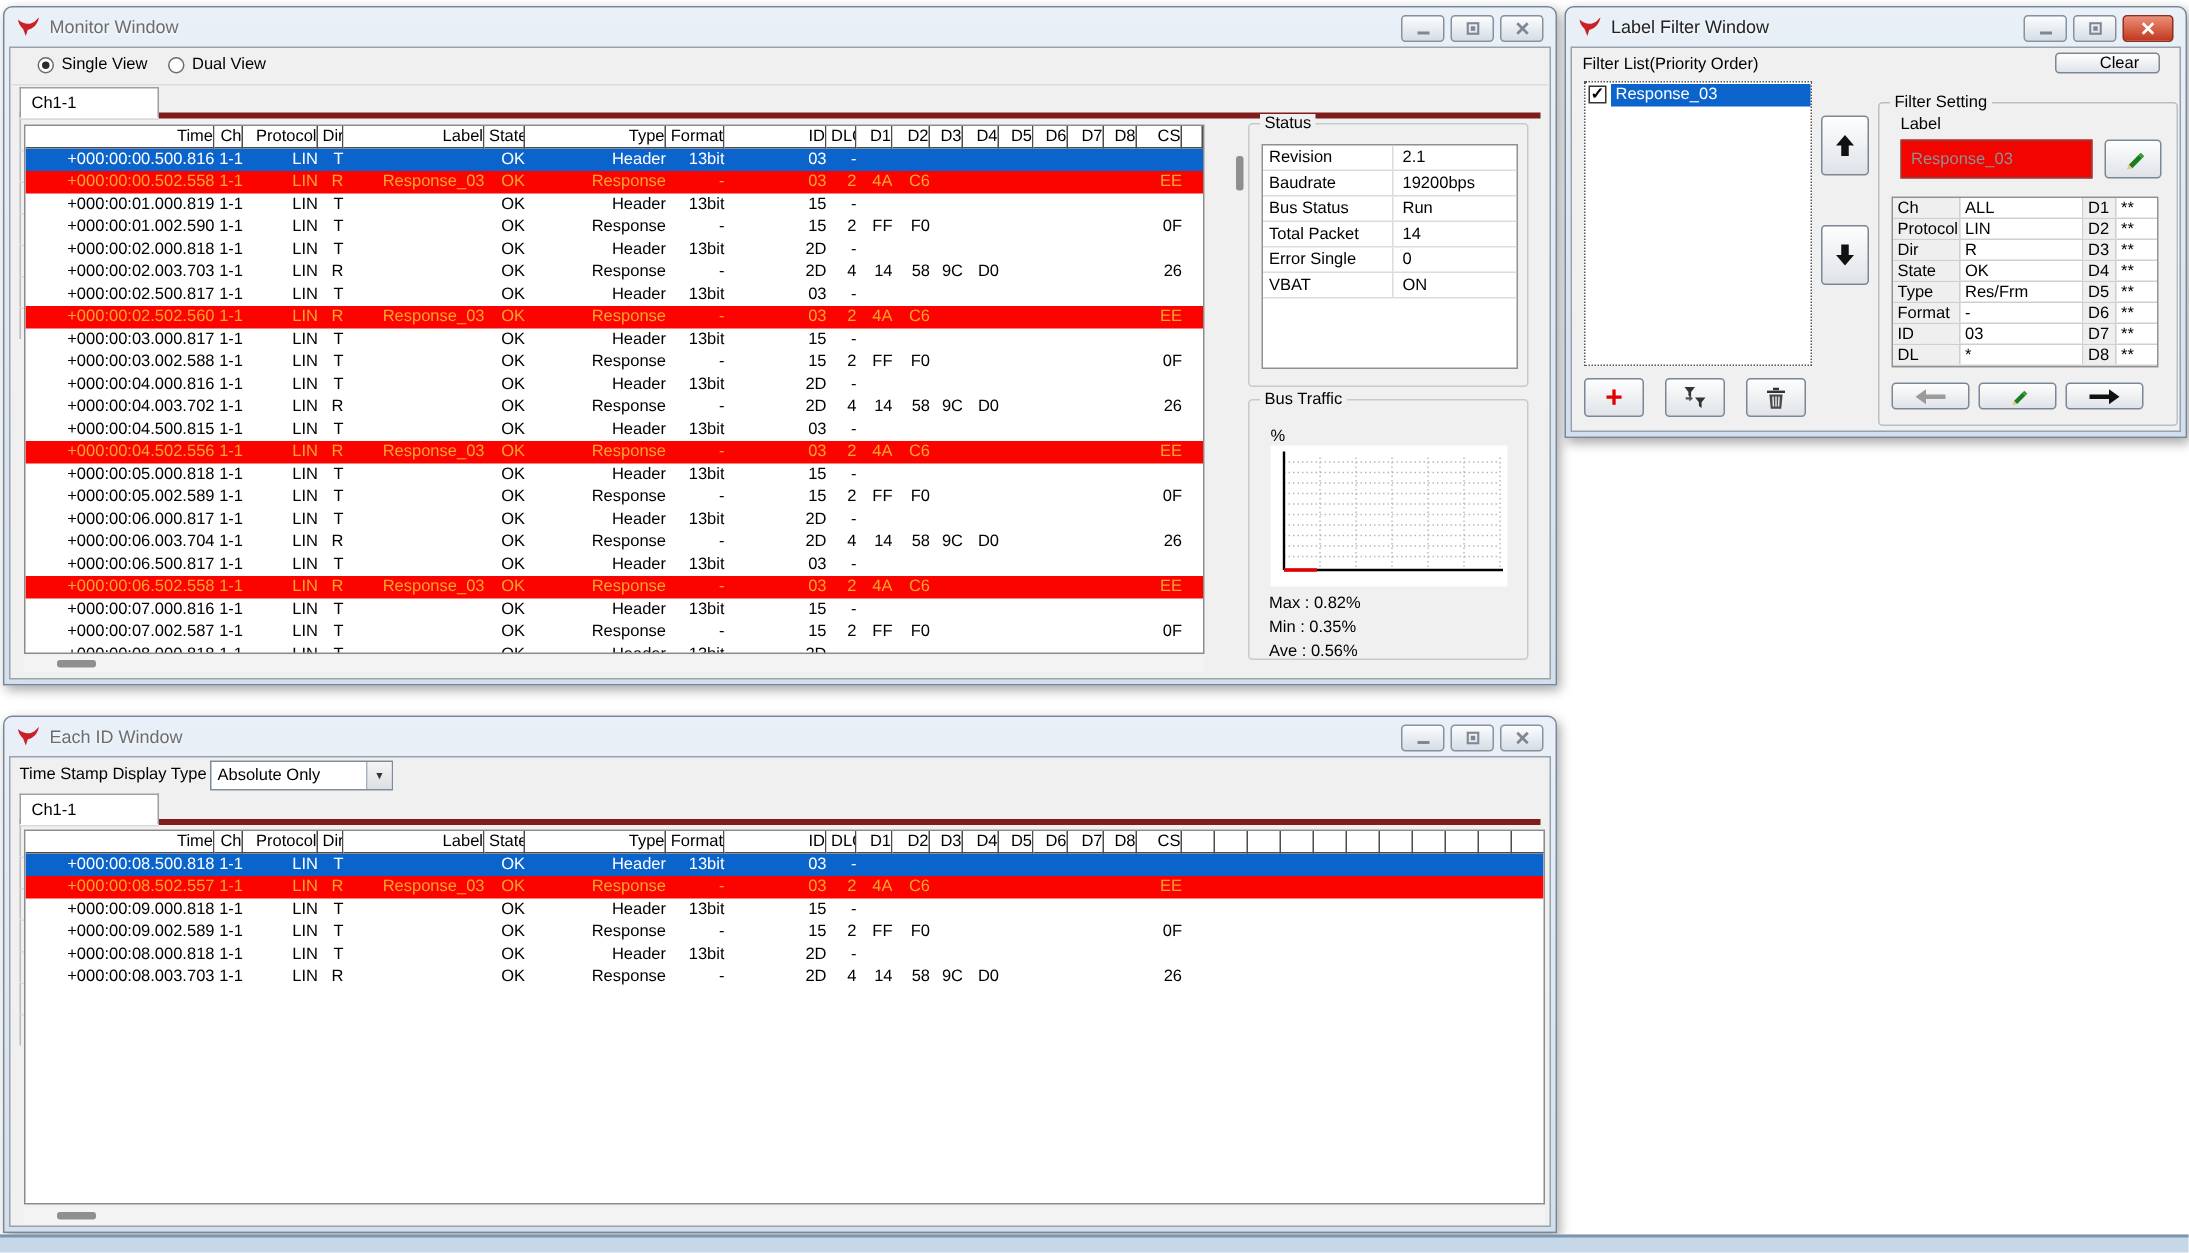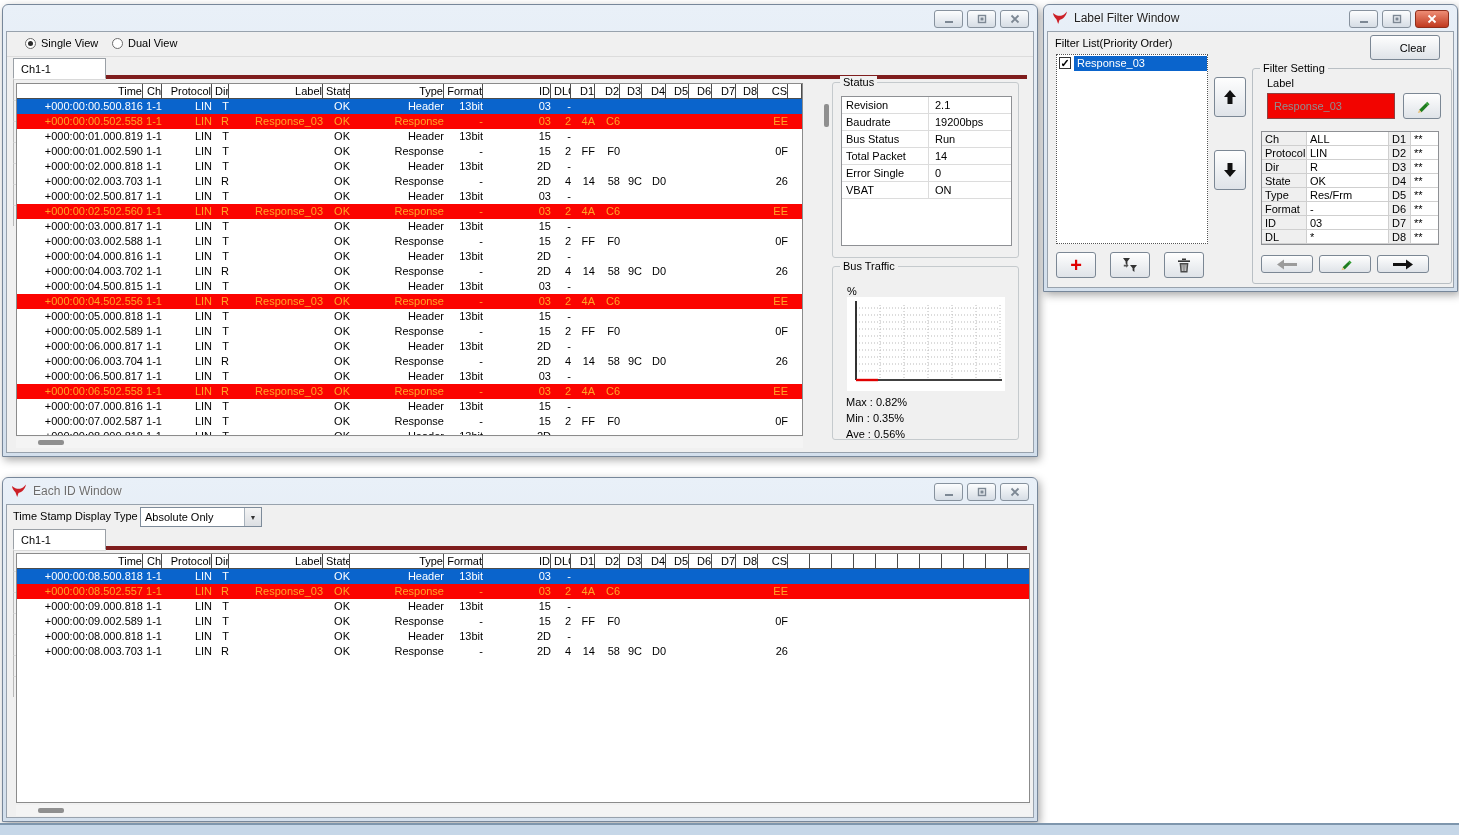--- a/index.html
+++ b/index.html
@@ -78,20 +78,26 @@
   .combo-arrow { width:17px; border-left:1px solid #a8b2bc; background:linear-gradient(#f4f4f4,#dcdfe3);
     display:flex; align-items:center; justify-content:center; font-size:7px; color:#333; }
   .bottom-strip { position:absolute; left:0; top:823px; width:1459px; height:12px;
     background:#c6d7e8; border-top:2px solid #7e96ad; }
   svg { display:block; }
 </style>
 </head>
 <body>
 
 <div class="win" id="monitor-win" style="left:2px; top:4px; width:1036px; height:453px;">
+  <div class="titlebar">
+    <svg class="title-ico" viewBox="0 0 16 16">
+      <path d="M1 3 C5 6.5 9 6.5 12 4.5 L15 1.5 C14 6.5 11 9 7.5 10 L6.2 14 L4.4 9.3 C2.4 7.5 1.2 5.2 1 3 Z" fill="#cc2027"></path>
+    </svg>
+    <span class="title-txt">Monitor Window</span>
+  </div>
   <div class="tb-btns" style="right:8px;">
     <div class="cap-btn">
         <svg width="10" height="9" viewBox="0 0 10 9">
           <rect x="1" y="6" width="8" height="2" fill="#7d8894"></rect>
         </svg>
       </div>
     <div class="cap-btn">
         <svg width="10" height="10" viewBox="0 0 10 10">
           <rect x="1.5" y="1.5" width="7" height="7" fill="none" stroke="#7d8894" stroke-width="1.4"></rect>
           <rect x="3.5" y="3.5" width="3" height="3" fill="#7d8894"></rect>
@@ -721,21 +727,21 @@
         </svg>
       </div>
     <div class="cap-btn red">
         <svg width="10" height="10" viewBox="0 0 10 10">
           <path d="M1.5 1.5 L8.5 8.5 M8.5 1.5 L1.5 8.5" stroke="#fff" stroke-width="1.8"></path>
         </svg>
       </div>
   </div>
   <div class="win-body">
     <div class="lbl" style="left:7px; top:5px;">Filter List(Priority Order)</div>
-    <div class="push-btn" style="left:322px; top:3px; width:70px; height:25px;padding-left:16px;">
+    <div class="push-btn" style="left:322px; top:3px; width:70px; height:14px;padding-left:16px;">
       <span>Clear</span>
     </div>
     <div class="listbox" style="left:8px; top:22px; width:152px; height:190px;">
         <div class="li sel">
           <span class="cb">✓</span>
           <span class="li-label">Response_03</span>
         </div>
       </div>
 
     <div class="push-btn" style="left:8px; top:220px; width:40px; height:26px;">

